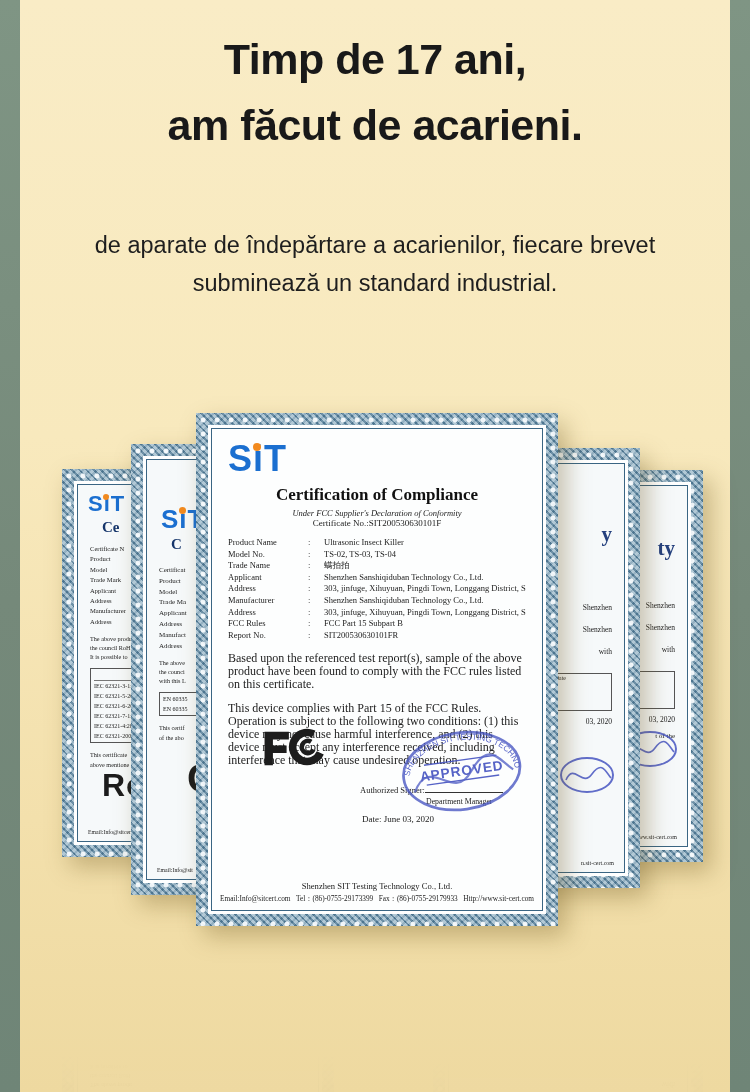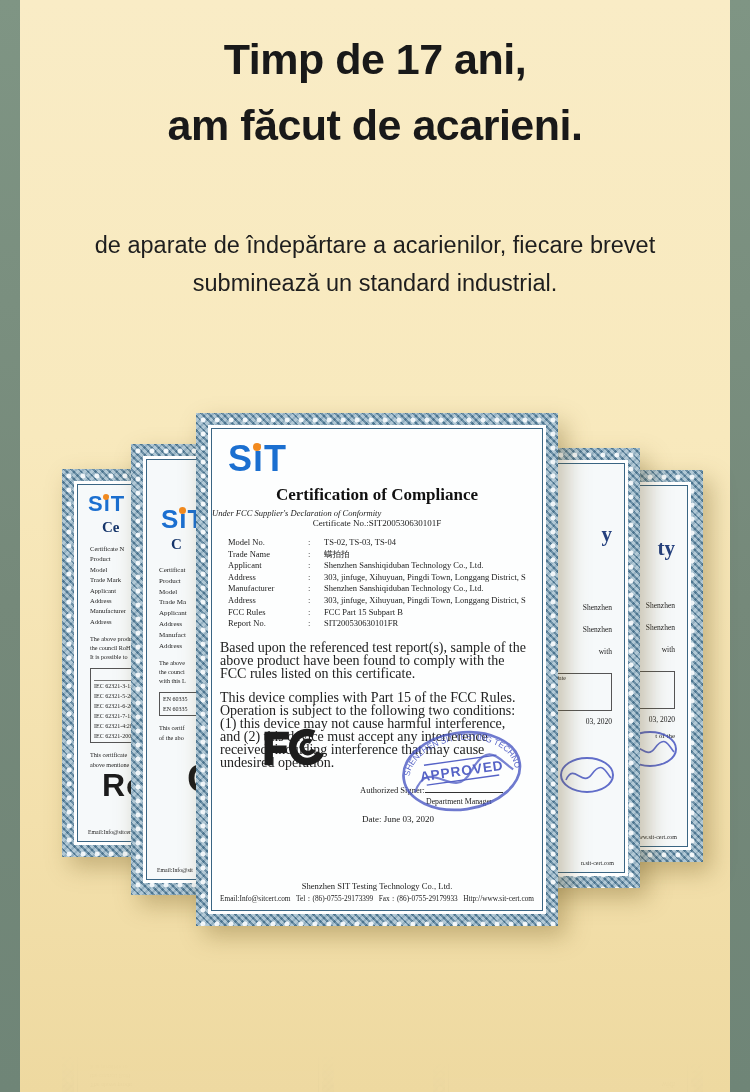--- a/index.html
+++ b/index.html
@@ -36,29 +36,29 @@
 
   
   .sit{position:relative;display:inline-block;font-family:"Liberation Sans",sans-serif;
     font-weight:bold;color:#1b6fd0;letter-spacing:1px;line-height:1;}
   .sit .dot{position:absolute;background:#f28a1e;border-radius:50%;}
 
   
   .c-logo{margin:12px 0 0 16px;font-size:36px;}
   .c-logo .dot{left:25px;top:2px;width:8px;height:8px;}
   .c-title{margin-top:8px;text-align:center;font-weight:bold;font-size:17px;color:#111;}
-  .c-sub{margin-top:3px;text-align:left;font-style:italic;font-size:8.5px;}
+  .c-sub{margin-top:3px;text-align:center;font-style:italic;font-size:8.5px;}
   .c-no{text-align:center;font-size:9px;}
   .fields{margin:9px 16px 0 16px;font-size:8.5px;line-height:11.6px;}
   .frow{display:flex;}
   .frow .fl{width:80px;flex:none;}
   .frow .fc{width:16px;flex:none;}
   .frow .fc::before{content:":";}
   .frow .fv{flex:1;white-space:nowrap;overflow:hidden;}
-  .cpara{margin:11px 16px 0 8px;font-size:14px;line-height:13px;}
+  .cpara{margin:11px 16px 0 16px;font-size:12px;line-height:13px;}
   .fcc-wrap{position:absolute;left:48px;top:296px;}
   .signer{position:absolute;left:148px;top:356px;width:166px;font-size:8.5px;}
   .signer .line{display:inline-block;width:78px;border-bottom:1px solid #333;}
   .signer .title{margin:2px 0 0 66px;font-size:7.8px;}
   .stampbox{position:absolute;right:16px;top:296px;transform:rotate(-8deg);opacity:.92;}
   .c-date{position:absolute;left:150px;top:385px;font-size:9px;}
   .c-footer{position:absolute;left:8px;right:8px;bottom:6px;text-align:center;}
   .c-company{font-size:8.6px;}
   .c-contacts{display:flex;justify-content:space-between;margin-top:3px;font-size:7.3px;}
 
@@ -220,20 +220,25 @@
 
   <div class="cert cert-c">
     <div class="paper">
       <div class="sit c-logo"><span>SiT</span><i class="dot"></i></div>
       <div class="c-title">Certification of Compliance</div>
       <div class="c-sub">Under FCC Supplier's Declaration of Conformity</div>
       <div class="c-no">Certificate No.:SIT200530630101F</div>
 
       <div class="fields">
         <div class="frow">
+            <span class="fl">Product Name</span>
+            <span class="fc"></span>
+            <span class="fv">Ultrasonic Insect Killer</span>
+          </div>
+        <div class="frow">
             <span class="fl">Model No.</span>
             <span class="fc"></span>
             <span class="fv">TS-02, TS-03, TS-04</span>
           </div>
         <div class="frow">
             <span class="fl">Trade Name</span>
             <span class="fc"></span>
             <span class="fv">螨拍拍</span>
           </div>
         <div class="frow">

